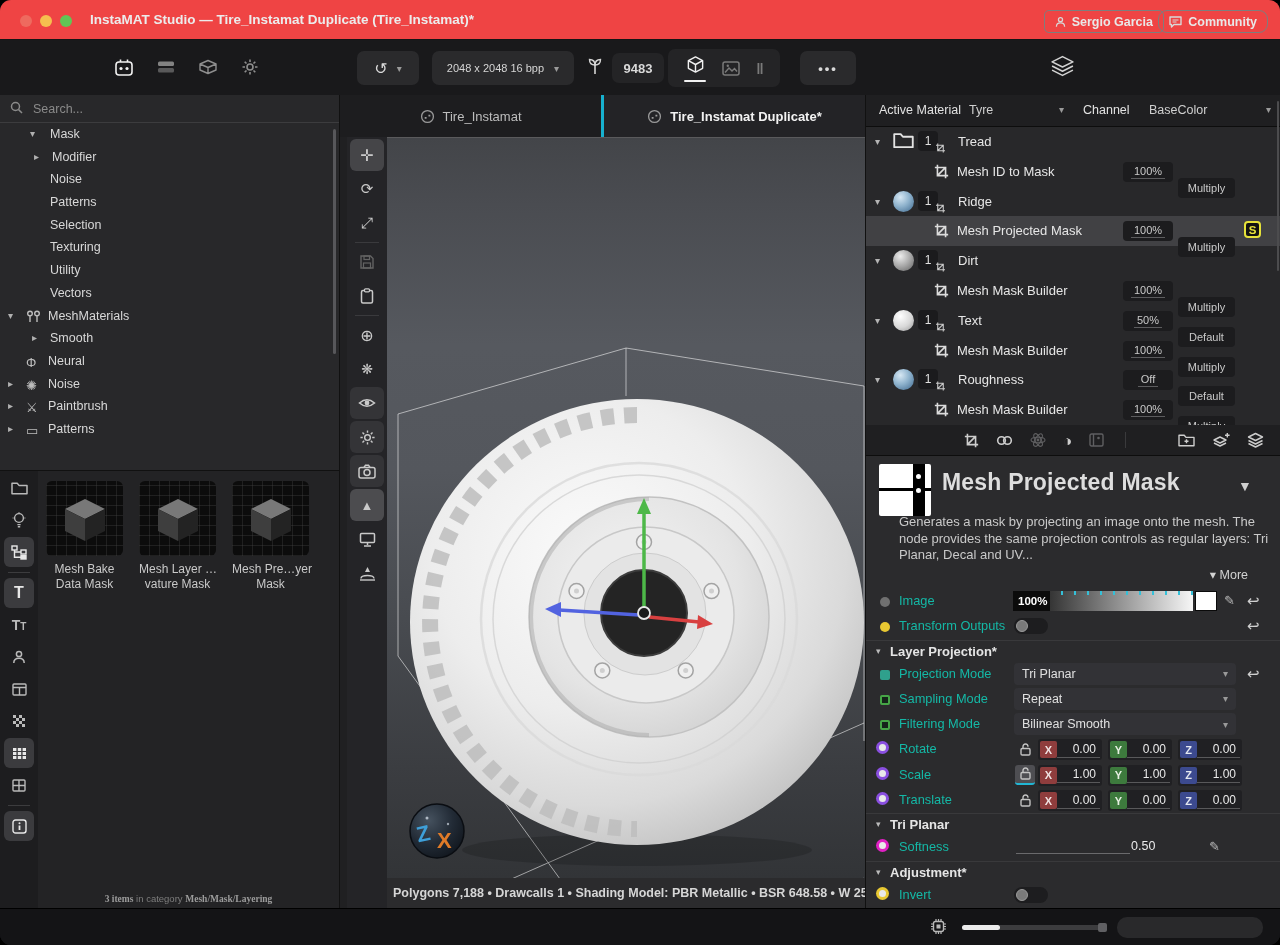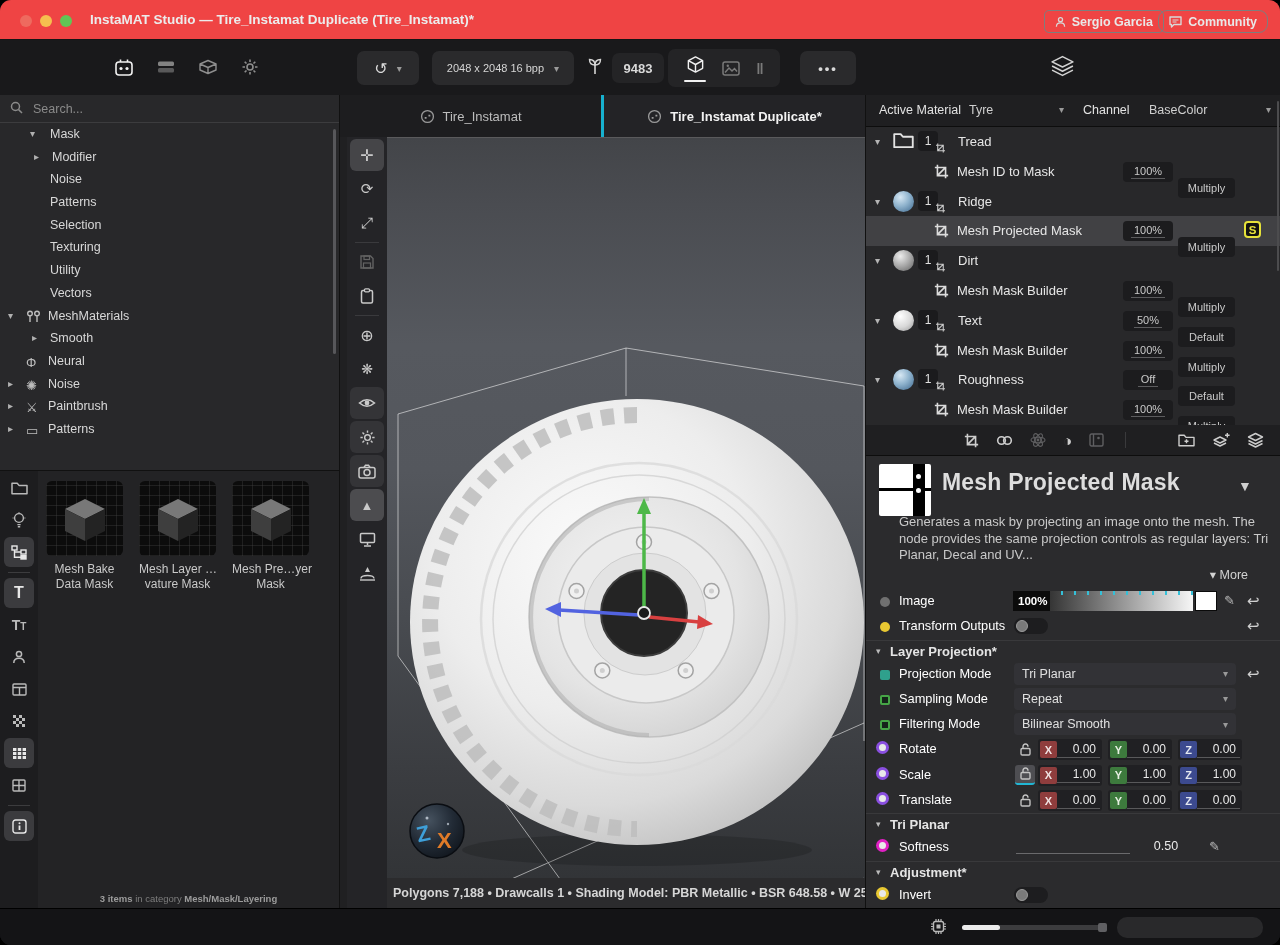--- a/index.html
+++ b/index.html
@@ -54,21 +54,21 @@
   .left-bottom{position:absolute;left:0;top:470px;width:340px;height:438px;background:#232325;border-right:1px solid #111;border-top:1px solid #111;}
   .strip{position:absolute;left:0;top:0;width:38px;height:100%;background:#1d1d1f;}
   .strip-ic{width:30px;height:30px;margin:2px auto 2px auto;display:flex;align-items:center;justify-content:center;color:#b9b9b9;border-radius:6px;font-size:15px;font-weight:700;}
   .strip-ic.active{background:#3b3b3e;color:#e8e8e8;}
   .strip-div{width:22px;height:1px;background:#3c3c3e;margin:5px auto;}
   .thumbs{position:absolute;left:38px;top:10px;display:flex;gap:16px;padding-left:8px;}
   .thumb-card{width:77px;}
   .thumb-img{width:77px;height:75px;border-radius:6px;background-color:#0c0c0c;background-image:repeating-linear-gradient(0deg,rgba(70,70,70,.35) 0 1px,transparent 1px 10px),repeating-linear-gradient(90deg,rgba(70,70,70,.35) 0 1px,transparent 1px 10px);display:flex;align-items:center;justify-content:center;}
   .thumb-label{margin-top:6px;font-size:12px;line-height:15px;color:#c9c9c9;text-align:center;white-space:nowrap;}
   .lb-footer{position:absolute;left:38px;right:0;top:422px;text-align:center;font-size:9.5px;color:#7d7d7d;}
-  .lb-footer b{color:#9c9c9c;font-weight:700;}
+  .lb-footer b{color:#9c9c9c;font-weight:700;font-family:Liberation Serif, serif;}
 
   
   .center{position:absolute;left:340px;top:95px;width:525px;height:813px;background:#202022;}
   .tabbar{position:absolute;left:0;top:0;width:100%;height:42px;background:#1d1d1f;display:flex;}
   .tab{flex:1;display:flex;align-items:center;justify-content:center;gap:8px;font-size:13px;color:#bdbdbd;}
   .tab .t-ic{color:#9a9a9a;display:flex;}
   .tab.active{color:#f2f2f2;font-weight:700;background:#232326;}
   .tab-div{width:3px;background:#17b1cf;}
   .toolcol{position:absolute;left:7px;top:42px;width:40px;height:771px;background:#242427;}
   .tc-ic{width:34px;height:32px;margin:2px auto;border-radius:6px;display:flex;align-items:center;justify-content:center;color:#c9c9c9;font-size:15px;}
@@ -128,42 +128,42 @@
   .pdot{position:absolute;left:14px;top:8px;width:10px;height:10px;border-radius:50%;}
   .pdot.gray{background:#707070;}
   .pdot.yellow{background:#e8c832;}
   .psq{position:absolute;left:14px;top:8px;width:10px;height:10px;}
   .psq.teal{background:#2fa08c;border-radius:2px;}
   .psq.green{background:#15241a;border:2px solid #46a546;border-radius:2px;}
   .pring{position:absolute;left:13px;top:7px;width:7px;height:7px;border-radius:50%;background:#e9e9e9;}
   .pring.purple{box-shadow:0 0 0 3px #8a4fe0;}
   .pring.magenta{box-shadow:0 0 0 3px #e020c4;}
   .pring.yellow{box-shadow:0 0 0 3px #e8c832;}
-  .plabel{position:absolute;left:33px;top:4px;font-size:12.8px;color:#ffffff;white-space:nowrap;}
+  .plabel{position:absolute;left:33px;top:4px;font-size:12.8px;color:#14b8a6;white-space:nowrap;}
   .pct-chip{position:absolute;left:147px;top:2px;width:37px;height:20px;background:#0b0b0b;color:#fff;font-size:11.5px;font-weight:700;display:flex;align-items:center;padding-left:5px;}
   .grad-bar{position:absolute;left:184px;top:2px;width:143px;height:20px;background:linear-gradient(90deg,#353535,#f6f6f6);}
   .grad-bar:after{content:"";position:absolute;left:0;top:0;width:100%;height:4px;background:repeating-linear-gradient(90deg,transparent 0 11.5px,#35c0d8 11.5px 13px);}
   .swatch{position:absolute;left:329px;top:2px;width:22px;height:20px;background:#fff;border:1px solid #0a0a0a;}
   .pencil{position:absolute;left:358px;top:4px;color:#b9b9b9;font-size:13px;}
   .revert{position:absolute;left:381px;top:3px;color:#cfcfcf;font-size:15px;}
   .toggle{position:absolute;left:148px;top:4px;width:34px;height:16px;background:#1d1d1f;border-radius:8px;}
   .toggle .knob{position:absolute;left:2px;top:2px;width:12px;height:12px;border-radius:50%;background:#7a7a7a;border:1.5px solid #9a9a9a;}
   .dropdown{position:absolute;left:148px;top:1px;width:222px;height:22px;background:#323236;border-radius:4px;display:flex;align-items:center;padding:0 8px;color:#e0e0e0;font-size:12.5px;}
   .dropdown .dchev{margin-left:auto;font-size:10px;color:#999;}
   .lockbox{position:absolute;left:149px;top:2px;width:20px;height:20px;display:flex;align-items:center;justify-content:center;color:#c3c3c3;}
   .lockbox.on{background:#4e4e52;border-radius:3px;border-bottom:2px solid #21b6d4;}
   .axis{position:absolute;top:2px;width:64px;height:21px;background:#202023;border-radius:3px;display:flex;align-items:center;padding:2px;}
   .axis .ab{width:17px;height:17px;border-radius:2px;color:#f0e3e3;font-size:11px;font-weight:700;display:flex;align-items:center;justify-content:center;}
   .axis.x .ab{background:#8f3d3d;}
   .axis.y .ab{background:#3d7a3d;color:#e7f0e3;}
   .axis.z .ab{background:#3c4a8f;color:#e3e7f0;}
   .axis .av{flex:1;text-align:right;font-size:12px;color:#eaeaea;border-bottom:1px solid #58585a;padding:0 4px 1px 0;}
   .axis.p1{left:172px;}.axis.p2{left:242px;}.axis.p3{left:312px;}
   .slider-line{position:absolute;left:150px;top:18px;width:114px;border-bottom:1px solid #6a6a6c;}
-  .soft-val{position:absolute;left:265px;top:4px;width:70px;text-align:center;font-size:12.5px;color:#eaeaea;}
+  .soft-val{position:absolute;left:265px;top:4px;width:70px;text-align:left;font-size:12.5px;color:#eaeaea;}
   .soft-pencil{position:absolute;left:343px;top:4px;color:#b9b9b9;font-size:13px;}
 
   
   .bottombar{position:absolute;left:0;top:908px;width:1280px;height:37px;background:#141416;border-top:1px solid #000;z-index:50;}
   .bb-chip{position:absolute;left:930px;top:9px;color:#b9b9b9;}
   .bb-slider{position:absolute;left:962px;top:16px;width:143px;height:5px;background:#3c3c3e;border-radius:3px;}
   .bb-fill{position:absolute;left:0;top:0;width:38px;height:5px;background:#ececec;border-radius:3px;}
   .bb-handle{position:absolute;right:-2px;top:-2px;width:9px;height:9px;background:#606063;border-radius:2px;}
   .bb-field{position:absolute;left:1117px;top:8px;width:146px;height:21px;background:#29292b;border-radius:10px;}
 </style>

